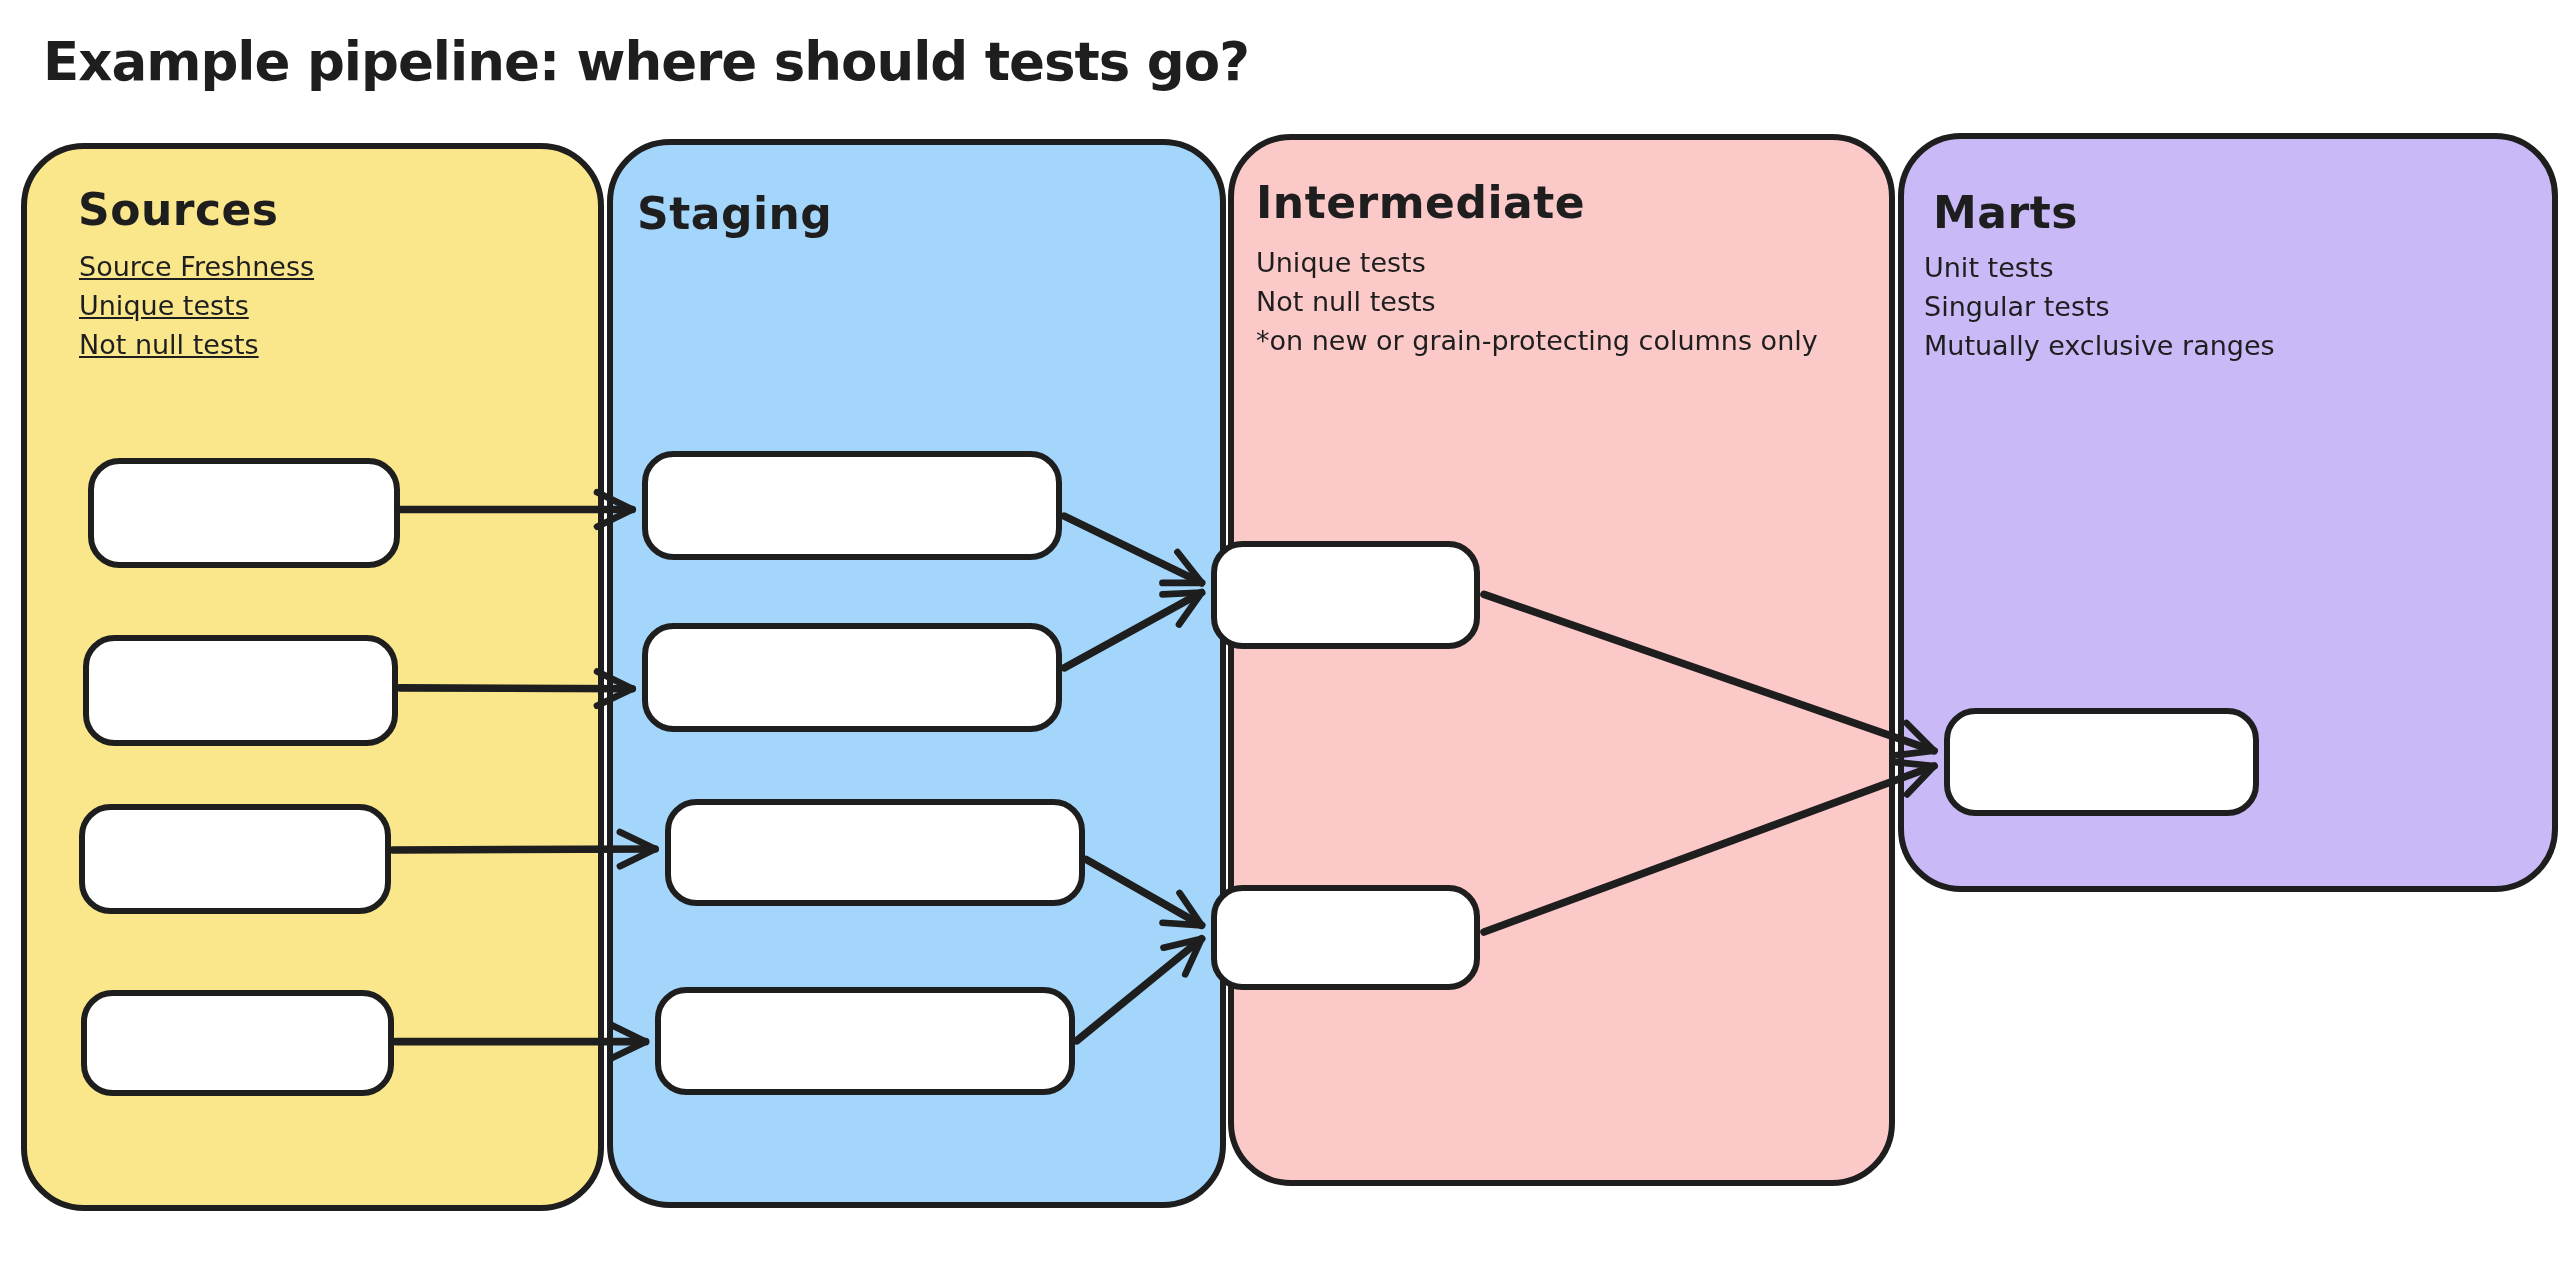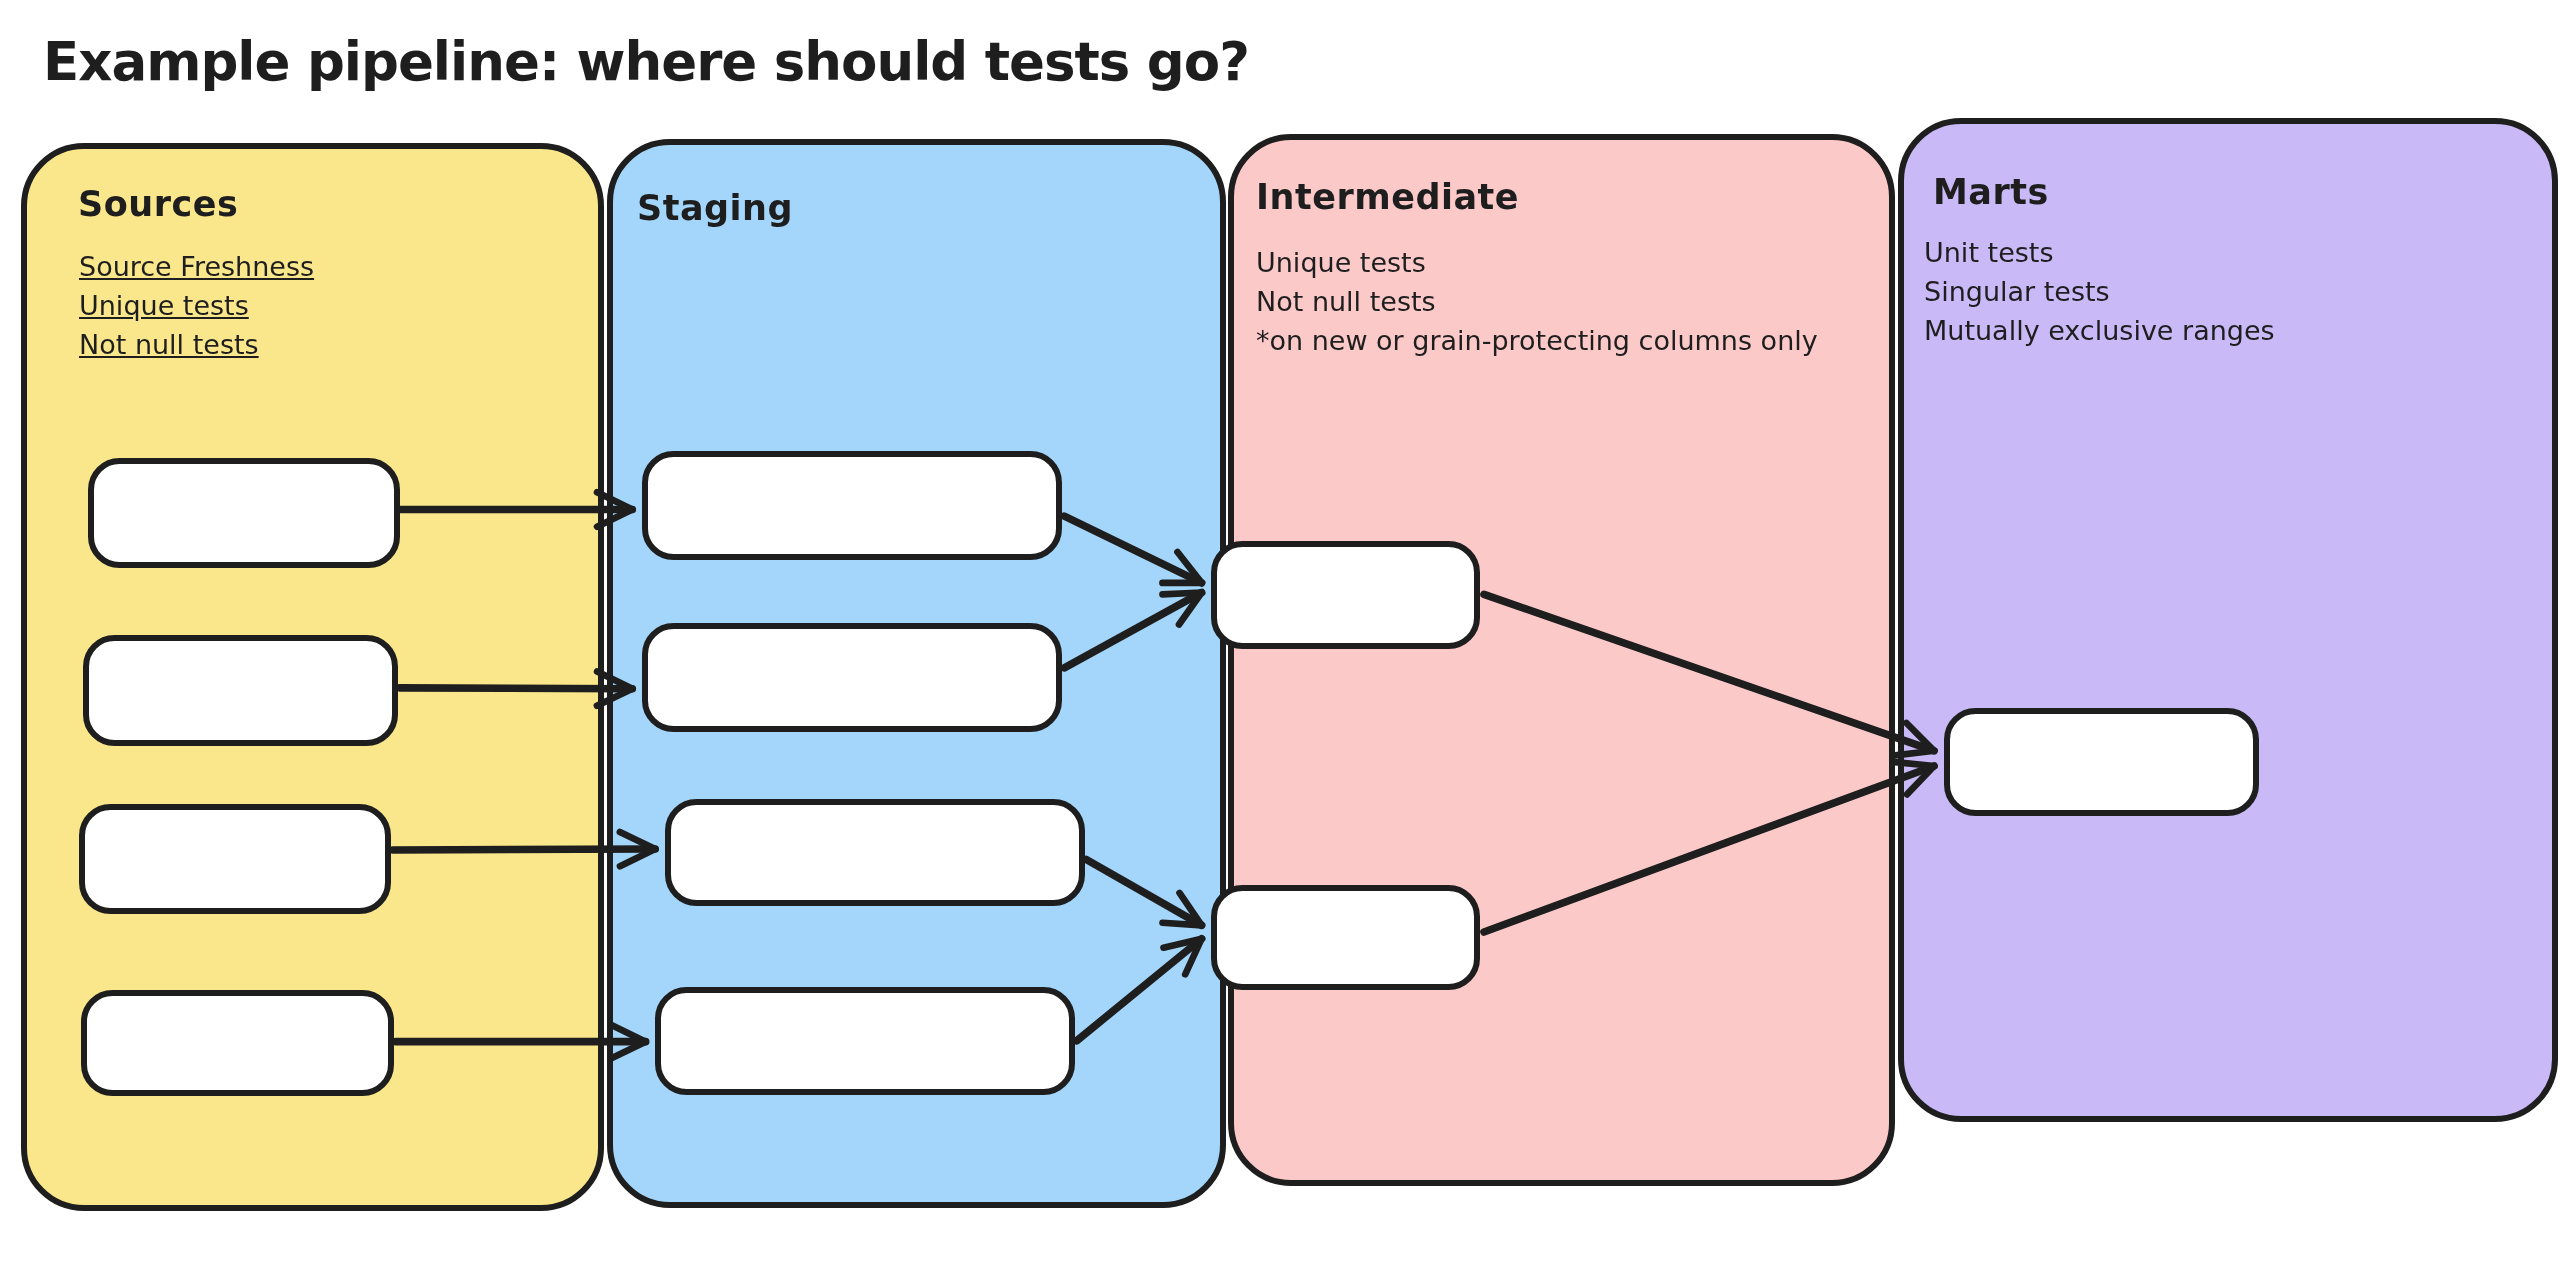--- a/index.html
+++ b/index.html
@@ -19,23 +19,23 @@
   }
   .card{
     position:absolute;
     border:6.7px solid #1e1e1e;
     border-radius:63px;
     box-sizing:border-box;
   }
   .card-sources{left:21px;top:143px;width:583px;height:1068px;background:#fae78c;}
   .card-staging{left:607px;top:139px;width:619px;height:1069px;background:#a3d6fa;}
   .card-intermediate{left:1228px;top:134px;width:667px;height:1052px;background:#fcc9c9;}
-  .card-marts{left:1898px;top:118px;width:660px;height:1004px;background:#c9b9f7;}
+  .card-marts{left:1898px;top:133px;width:660px;height:759px;background:#c9b9f7;}
 
-  .card-title{position:absolute;font-size:35px;font-weight:700;letter-spacing:0.5px;white-space:nowrap;}
+  .card-title{position:absolute;font-size:44px;font-weight:700;letter-spacing:0.5px;white-space:nowrap;}
   .card-notes{position:absolute;font-size:27px;line-height:39px;white-space:nowrap;font-weight:500;}
   .note{display:block;}
 
   .card-sources .card-title{left:51px;top:35px;}
   .card-sources .card-notes{left:52px;top:98px;text-decoration:underline;}
   .card-staging .card-title{left:24px;top:43px;}
   .card-staging .card-notes{left:20px;top:107px;}
   .card-intermediate .card-title{left:22px;top:37px;}
   .card-intermediate .card-notes{left:22px;top:103px;}
   .card-marts .card-title{left:29px;top:48px;}

